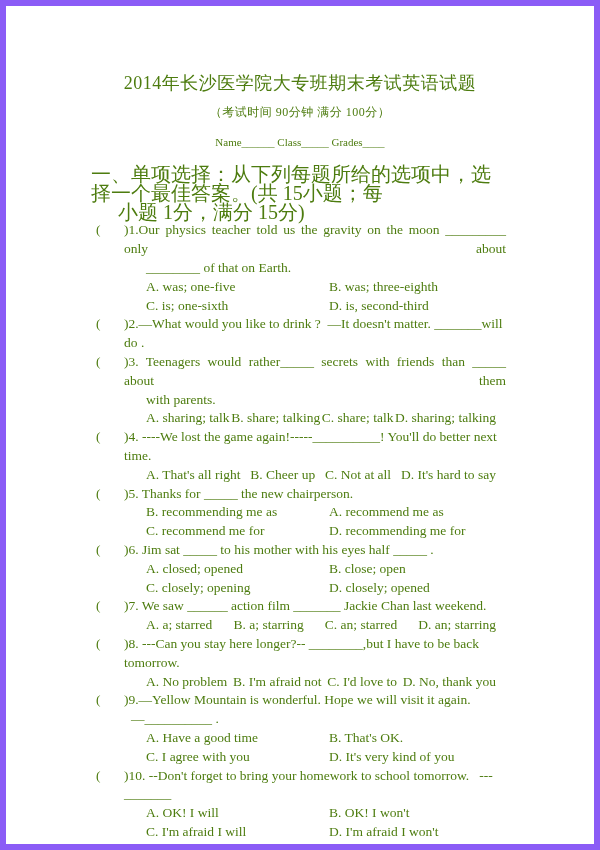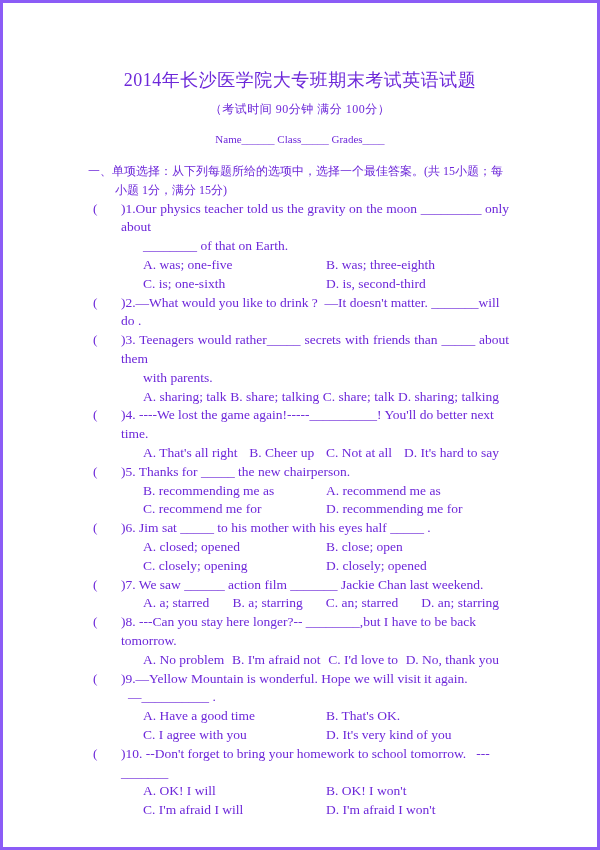--- a/index.html
+++ b/index.html
@@ -2,33 +2,33 @@
 <html><head>
 <meta charset="utf-8">
 <style>
   html, body { margin: 0; padding: 0; background: #f0f0f0; }
   .page {
     position: relative;
     width: 600px;
     height: 850px;
     margin: 0 auto;
     background: #ffffff;
-    border: 3px solid #8b5cf6;
+    border: 6px solid #8b5cf6;
     box-sizing: border-box;
     overflow: hidden;
     font-family: "Liberation Serif", "DejaVu Serif", serif;
-    color: #6d28d9;
+    color: #4d7c0f;
   }
   .header { padding-top: 64px; text-align: center; }
   .title { font-size: 18px; line-height: 27px; letter-spacing: 0.5px; font-weight: 500; }
   .subtitle { font-size: 12px; line-height: 23px; margin-top: 4px; letter-spacing: 0.5px; }
   .nameline { font-size: 11px; line-height: 22px; margin-top: 7px; }
   .exam-body { margin: 12px 88px 0 85px; font-size: 13.5px; }
   .line { line-height: 18.8px; white-space: pre-wrap; }
-  .heading { font-size: 12px; }
+  .heading { font-size: 20px; }
   .heading2 { padding-left: 27px; }
   .stem { position: relative; padding-left: 33px; }
   .paren { position: absolute; left: 5px; top: 0; }
   .justify { text-align: justify; text-align-last: justify; }
   .cont { padding-left: 55px; }
   .dashin { padding-left: 40px; }
   .opts { display: flex; padding-left: 55px; }
   .opts2 .opt:first-child { width: 183px; flex: none; }
   .opts4 { justify-content: space-between; padding-right: 10px; }
 </style>

